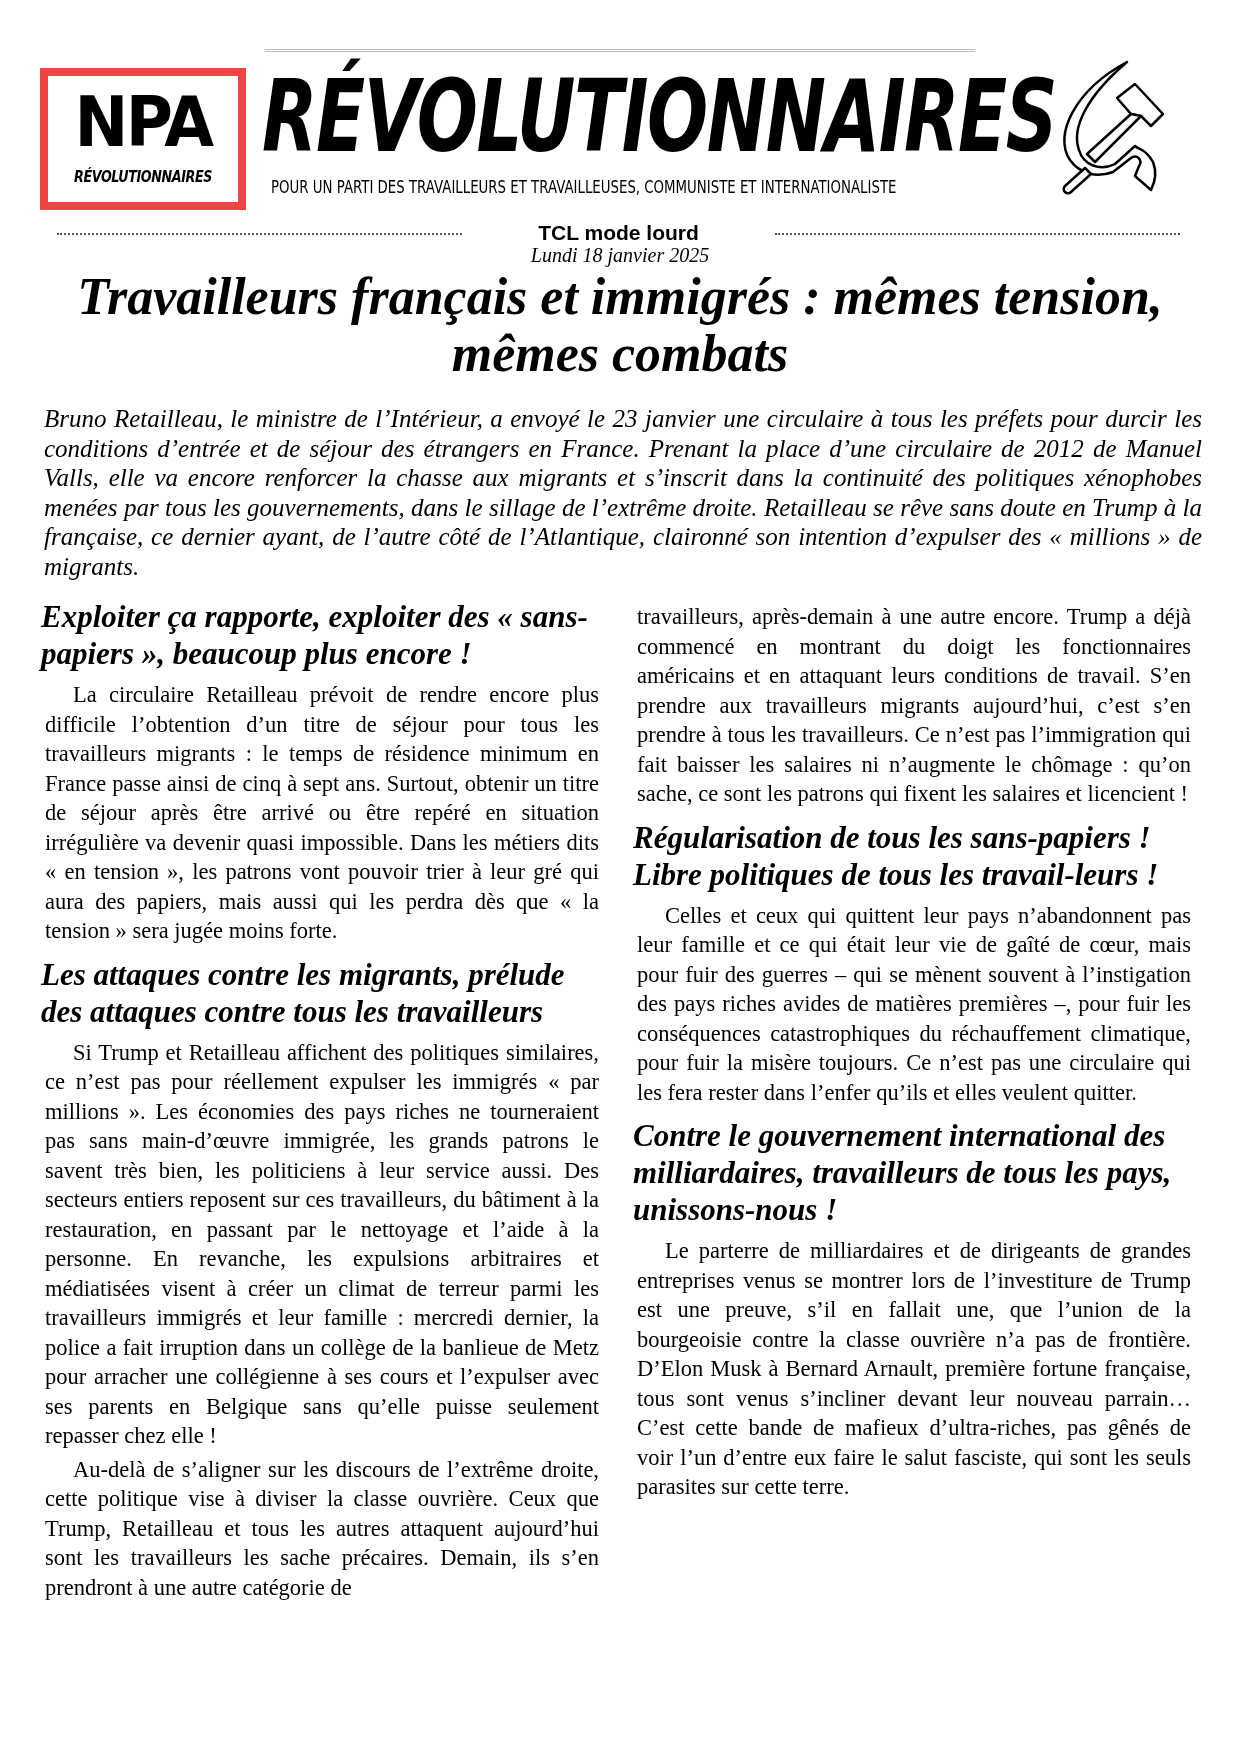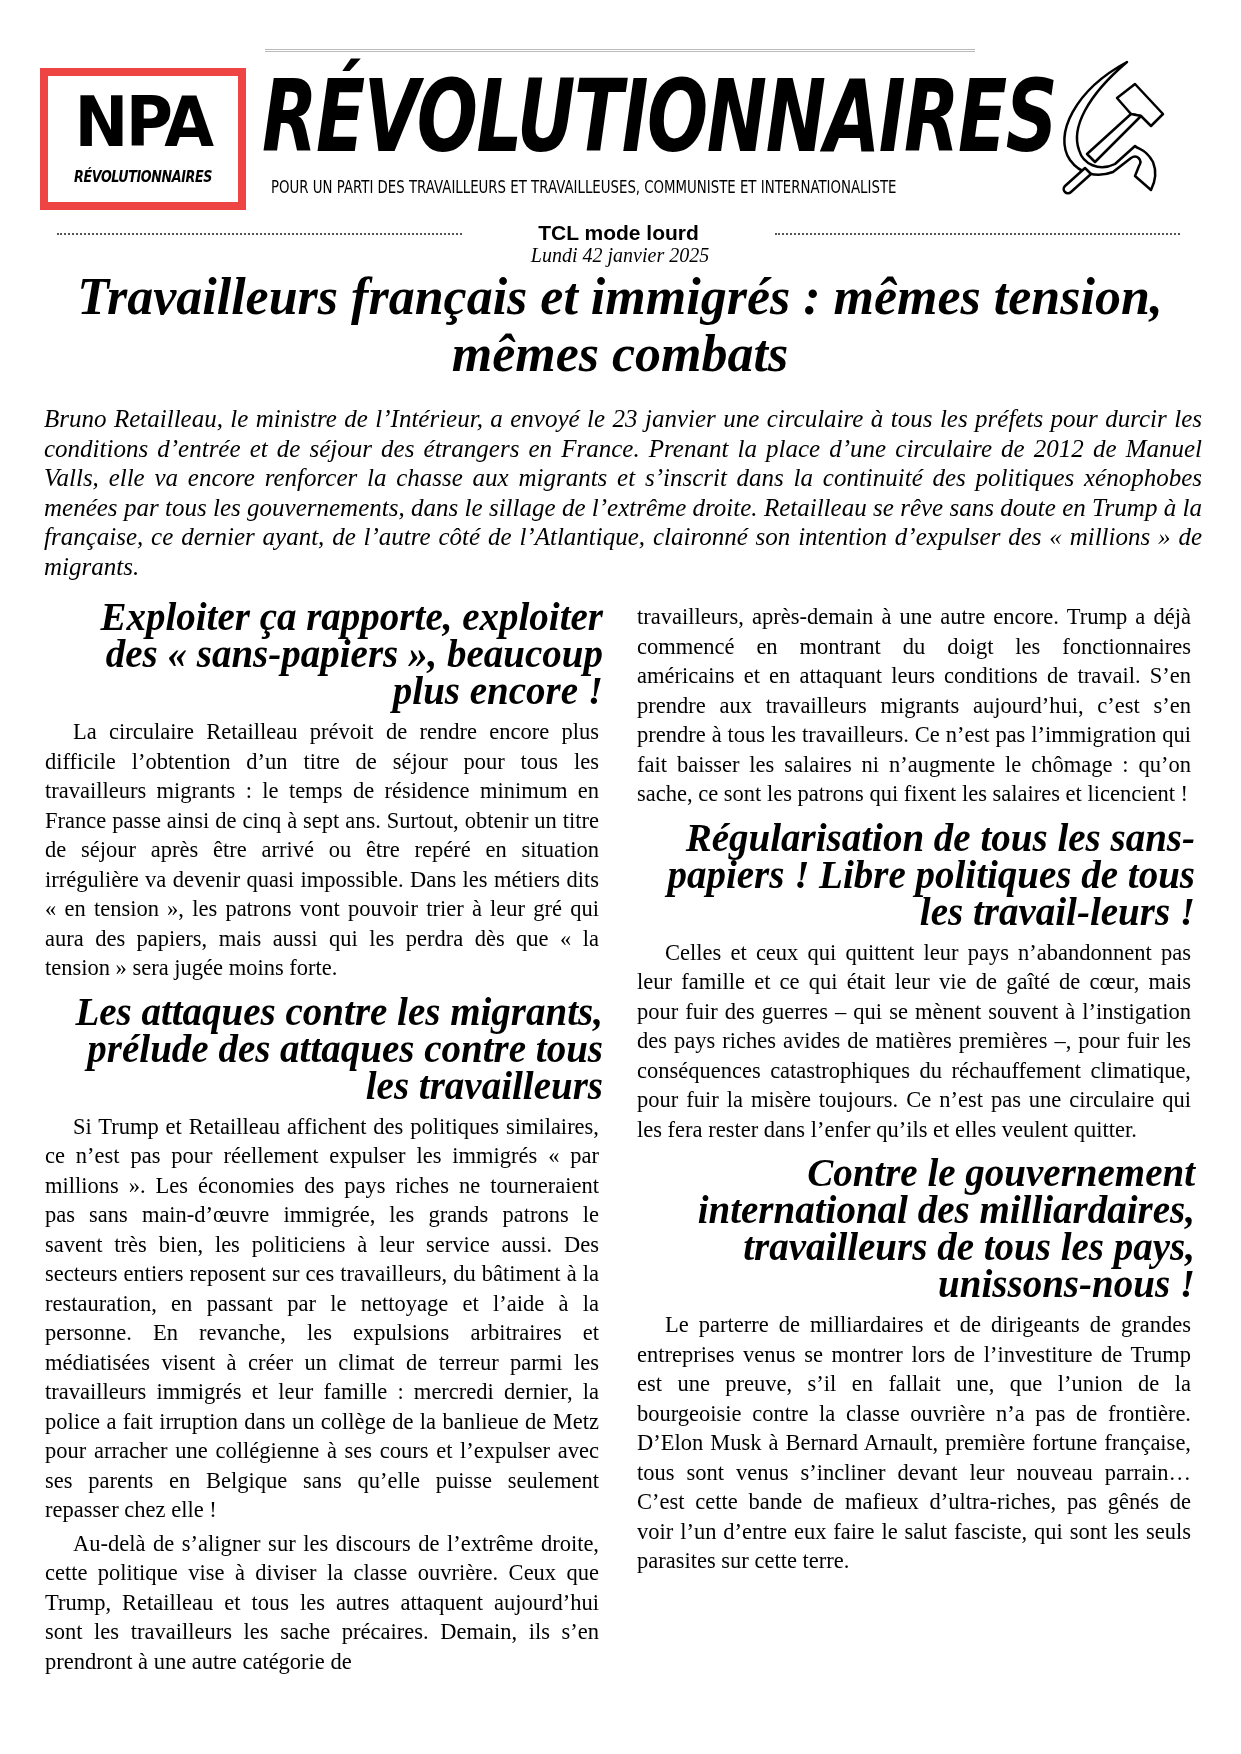--- a/index.html
+++ b/index.html
@@ -38,21 +38,21 @@
   .headline { left: 60px; top: 268px; width: 1120px; text-align: center;
     font-family: "Liberation Serif", serif; font-style: italic; font-weight: bold; font-size: 52px; line-height: 57px; }
 
   .intro { left: 44px; top: 404px; width: 1158px; text-align: justify; text-align-last: left;
     font-family: "Liberation Serif", serif; font-style: italic; font-size: 25px; line-height: 29.5px; }
 
   
   .col { top: 598px; width: 562px; font-family: "Liberation Serif", serif; font-size: 22.5px; line-height: 29.5px; }
   .col-left { left: 41px; }
   .col-right { left: 633px; }
-  .col h2 { margin: 0; text-align: right; font-style: italic; font-weight: bold; font-size: 39px; line-height: 37px; }
+  .col h2 { margin: 0; text-align: left; font-style: italic; font-weight: bold; font-size: 31px; line-height: 37px; }
   .col p { margin: 4px; text-align: justify; text-indent: 28px; }
   .col p.cont { text-indent: 0; }
   .h-gap-top { margin-top: 10px !important; }
   .p-gap-top { margin-top: 8px !important; }
 </style>
 </head>
 <body>
 
 <div class="abs npa-box">
   <div class="npa-big">NPA</div>
@@ -78,21 +78,21 @@
 
     <path d="M 82 48 L 100 34 L 128 64 L 116 76 L 106 66 L 96 64 Z" fill="#fff" stroke="#000" stroke-width="2.5" stroke-linejoin="round"></path>
 
     <path d="M 96 64 L 106 66 L 60 112 L 52 104 Z" fill="#fff" stroke="#000" stroke-width="2.5" stroke-linejoin="round"></path>
   </svg>
 </div>
 
 <div class="abs dots-left"></div>
 <div class="abs edition">TCL mode lourd</div>
 <div class="abs dots-right"></div>
-<div class="abs date">Lundi 42 janvier 2025</div>
+<div class="abs date">Lundi 18 janvier 2025</div>
 
 <div class="abs headline">Travailleurs français et immigrés : mêmes tension, mêmes combats</div>
 
 <div class="abs intro">Bruno Retailleau, le ministre de l’Intérieur, a envoyé le 23 janvier une circulaire à tous les préfets pour durcir les conditions d’entrée et de séjour des étrangers en France. Prenant la place d’une circulaire de 2012 de Manuel Valls, elle va encore renforcer la chasse aux migrants et s’inscrit dans la continuité des politiques xénophobes menées par tous les gouvernements, dans le sillage de l’extrême droite. Retailleau se rêve sans doute en Trump à la française, ce dernier ayant, de l’autre côté de l’Atlantique, claironné son intention d’expulser des « millions » de migrants.</div>
 
 <div class="abs col col-left">
   <h2>Exploiter ça rapporte, exploiter des « sans-papiers », beaucoup plus encore !</h2>
   <p class="p-gap-top">La circulaire Retailleau prévoit de rendre encore plus difficile l’obtention d’un titre de séjour pour tous les travailleurs migrants : le temps de résidence minimum en France passe ainsi de cinq à sept ans. Surtout, obtenir un titre de séjour après être arrivé ou être repéré en situation irrégulière va devenir quasi impossible. Dans les métiers dits « en tension », les patrons vont pouvoir trier à leur gré qui aura des papiers, mais aussi qui les perdra dès que « la tension » sera jugée moins forte.</p>
 
   <h2 class="h-gap-top">Les attaques contre les migrants, prélude des attaques contre tous les travailleurs</h2>

